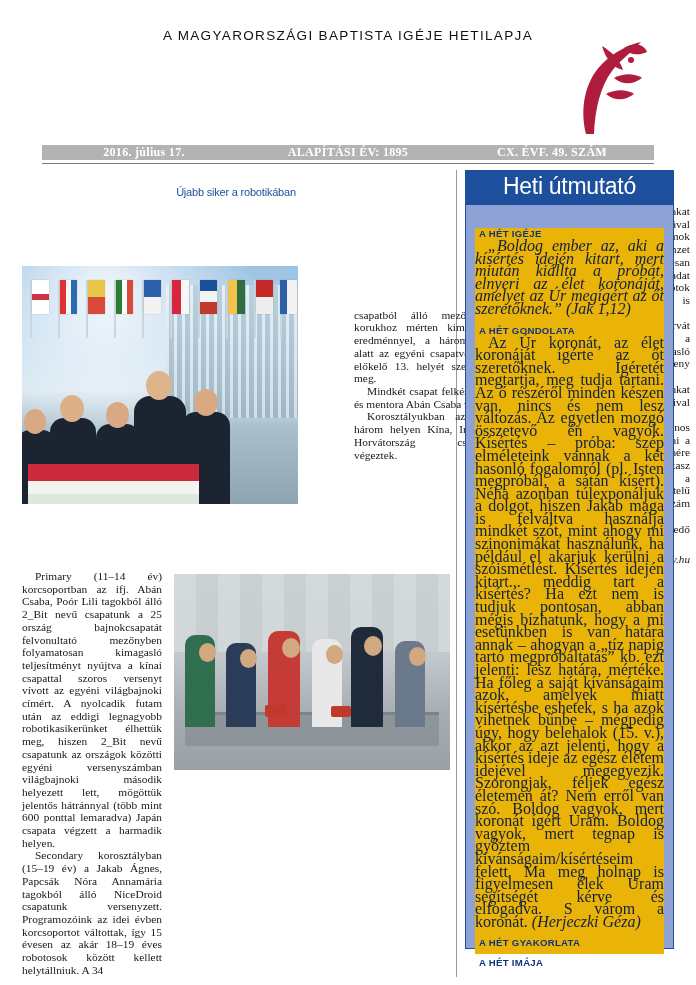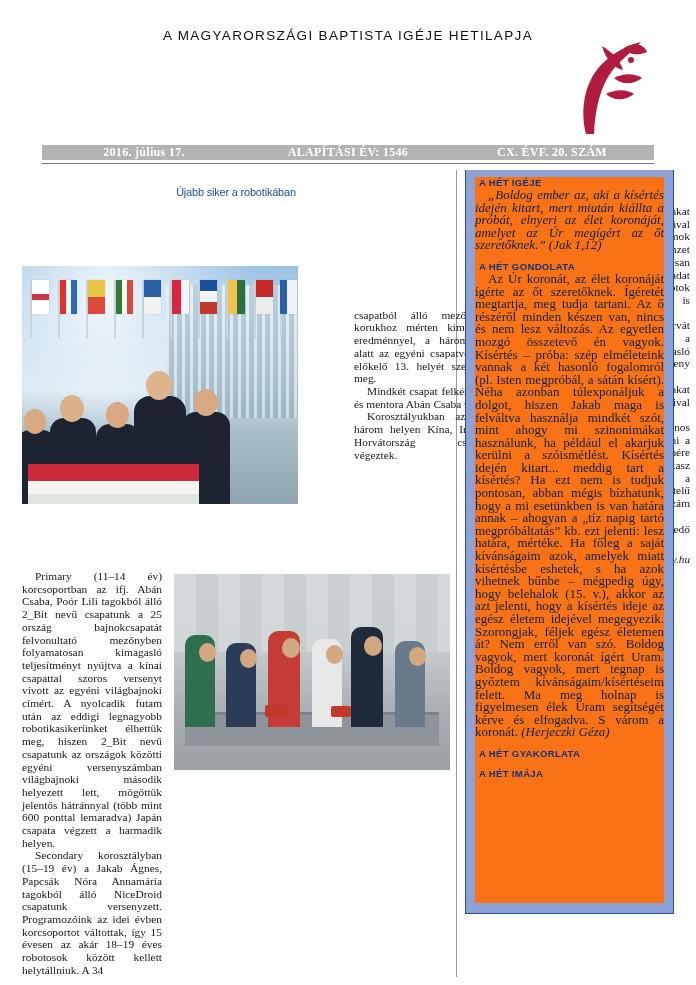--- a/index.html
+++ b/index.html
@@ -268,35 +268,36 @@
   .sb-body {
     background: #8fa2d6;
     border: 1.5px solid #1d4f9c;
     border-top: none;
     padding: 7px 9px 10px 9px;
     height: 744px;
     box-sizing: border-box;
     position: relative;
   }
   .sb-inner {
-    background: #f97316;
+    background: #eab308;
     height: 100%;
+    margin-top: 16px;
   }
   .sb-h {
     font-family: "Liberation Sans", sans-serif;
     font-weight: 700;
     font-size: 9.6px;
     color: #11337a;
     letter-spacing: 0.3px;
     margin: 9px 0 1px 4px;
   }
   .sb-h:first-child { margin-top: 0; }
   .sb-p {
     font-family: "Liberation Serif", serif;
-    font-size: 13px;
+    font-size: 16px;
     line-height: 12.6px;
     color: #10203f;
     text-align: justify;
     text-indent: 13px;
     margin: 0;
     -webkit-hyphens: auto;
     hyphens: auto;
   }
   .sb-p.ital { font-style: italic; }
   .sb-p .it { font-style: italic; }
@@ -312,22 +313,22 @@
     <path d="M86 40 C96 35 106 35 114 40 C105 47 94 47 86 40 Z" fill="#b01c3e"></path>
     <path d="M78 56 C88 51 98 51 106 56 C97 63 86 63 78 56 Z" fill="#b01c3e"></path>
     <path d="M96 10 C106 4 116 6 119 14 C110 18 101 17 96 10 Z" fill="#b01c3e"></path>
     <circle cx="103" cy="22" r="3" fill="#b01c3e"></circle>
   </svg>
 </div>
 
 <div class="infobar-outer">
   <div class="infobar">
     <div class="seg left">2016. július 17.</div>
-    <div class="seg">ALAPÍTÁSI ÉV: 1546</div>
-    <div class="seg">CX. ÉVF. 20. SZÁM</div>
+    <div class="seg">ALAPÍTÁSI ÉV: 1895</div>
+    <div class="seg">CX. ÉVF. 49. SZÁM</div>
   </div>
 </div>
 <div class="rule-thin"></div>
 
 <div class="page">
 
   <div class="article">
 
     <h1 class="headline">Újabb siker a robotikában</h1>
 
@@ -425,20 +426,21 @@
           <div class="robot" style="left:33%; bottom:27%; width:22px; height:12px;"></div>
           <div class="robot" style="left:57%; bottom:27%; width:20px; height:11px;"></div>
         </div>
       </div>
     </div>
   </div>
 
   <div class="vert-divider"></div>
 
   <div class="sidebar">
+    <div class="sb-head">Heti útmutató</div>
     <div class="sb-body">
       <div class="sb-inner">
         <div class="sb-h">A HÉT IGÉJE</div>
         <p class="sb-p ital">„Boldog ember az, aki a kísértés idején kitart, mert miután kiállta a próbát, elnyeri az élet koronáját, amelyet az Úr megígért az őt szeretőknek.” (Jak 1,12)</p>
 
         <div class="sb-h">A HÉT GONDOLATA</div>
         <p class="sb-p"><span>Az Úr koronát, az élet koronáját ígérte az őt szeretőknek. Ígéretét megtartja, meg tudja tartani. Az ő részéről minden készen van, nincs és nem lesz változás. Az egyetlen mozgó összetevő én vagyok. Kísértés – próba: szép elméleteink vannak a két hasonló fogalomról (pl. Isten megpróbál, a sátán kísért). Néha azonban túlexponáljuk a dolgot, hiszen Jakab maga is felváltva használja mindkét szót, mint ahogy mi szinonimákat használunk, ha például el akarjuk kerülni a szóismétlést. Kísértés idején kitart... meddig tart a kísértés? Ha ezt nem is tudjuk pontosan, abban mégis bízhatunk, hogy a mi esetünkben is van határa annak – ahogyan a „tíz napig tartó megpróbáltatás” kb. ezt jelenti: lesz határa, mértéke. Ha főleg a saját kívánságaim azok, amelyek miatt kísértésbe eshetek, s ha azok vihetnek bűnbe – mégpedig úgy, hogy belehalok (15. v.), akkor az azt jelenti, hogy a kísértés ideje az egész életem idejével megegyezik. Szorongjak, féljek egész életemen át? Nem erről van szó. Boldog vagyok, mert koronát ígért Uram. Boldog vagyok, mert tegnap is győztem kívánságaim/kísértéseim felett. Ma meg holnap is figyelmesen élek Uram segítségét kérve és elfogadva. S várom a koronát.</span> <span class="it">(Herjeczki Géza)</span></p>
 
         <div class="sb-h">A HÉT GYAKORLATA</div>
 

